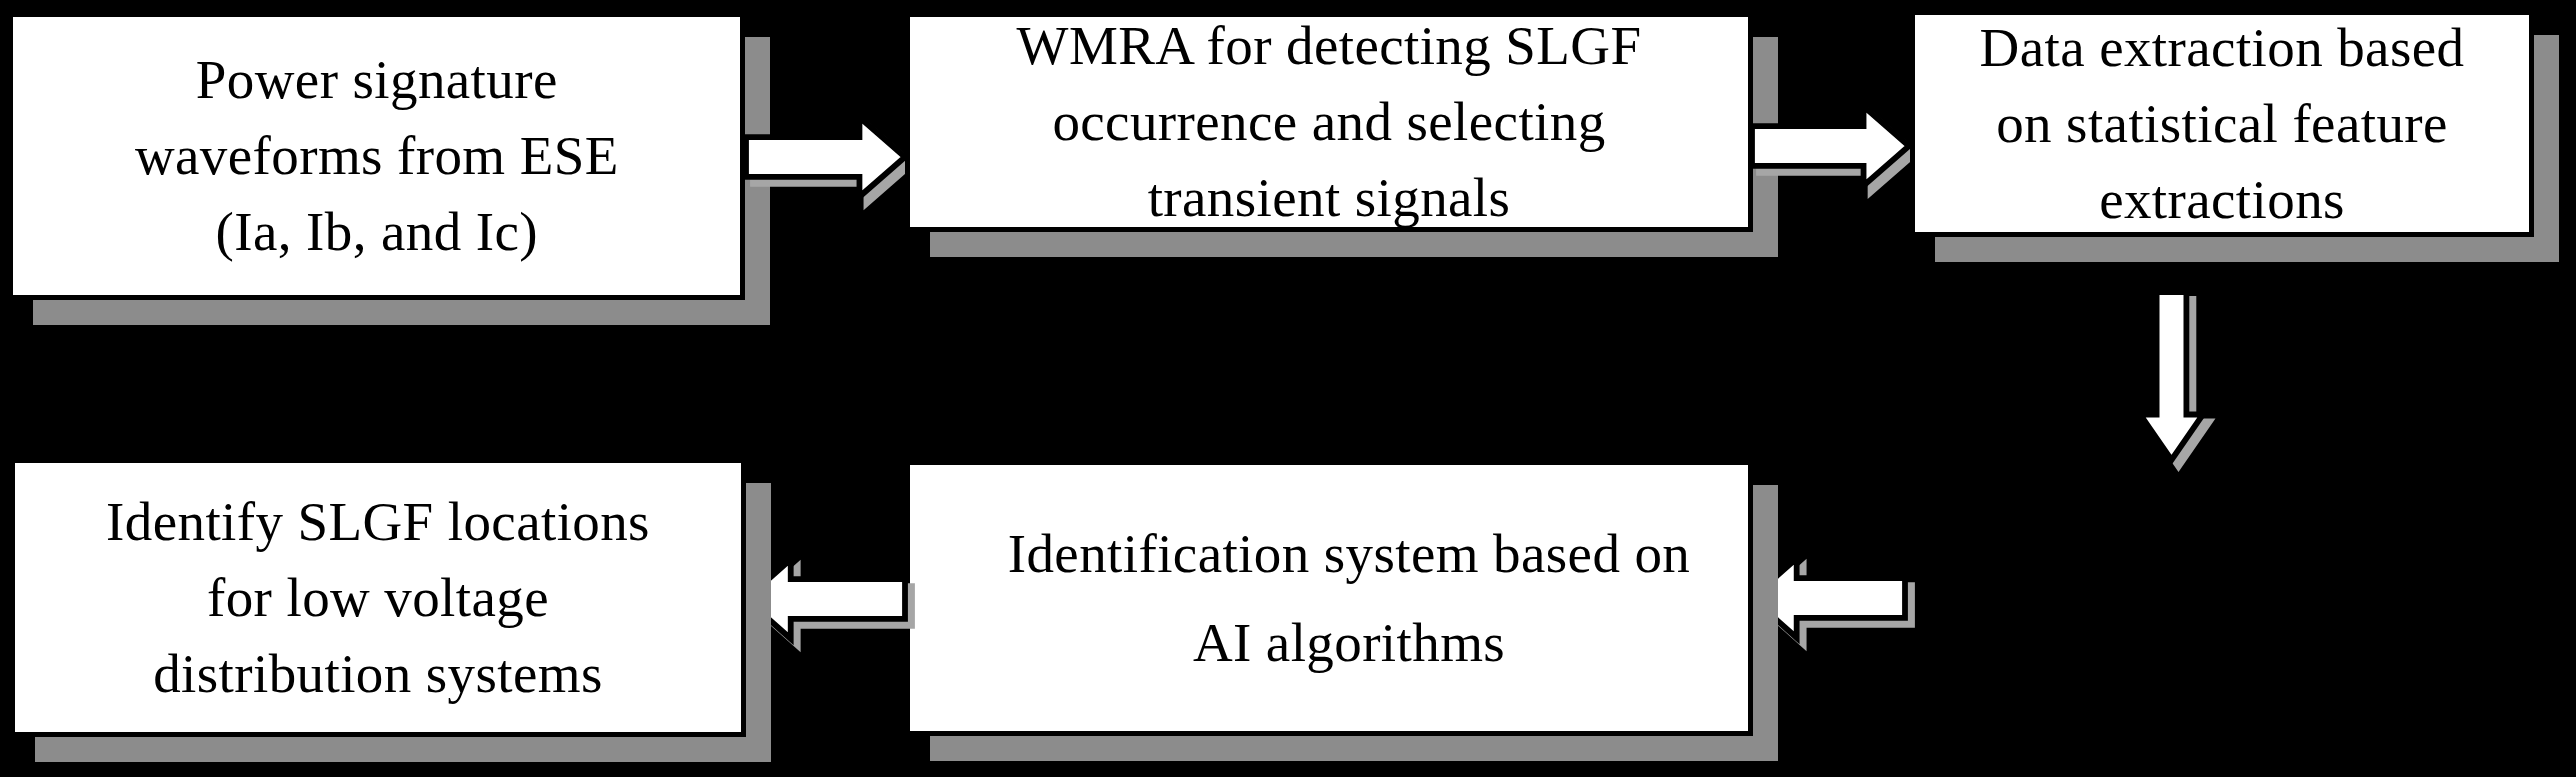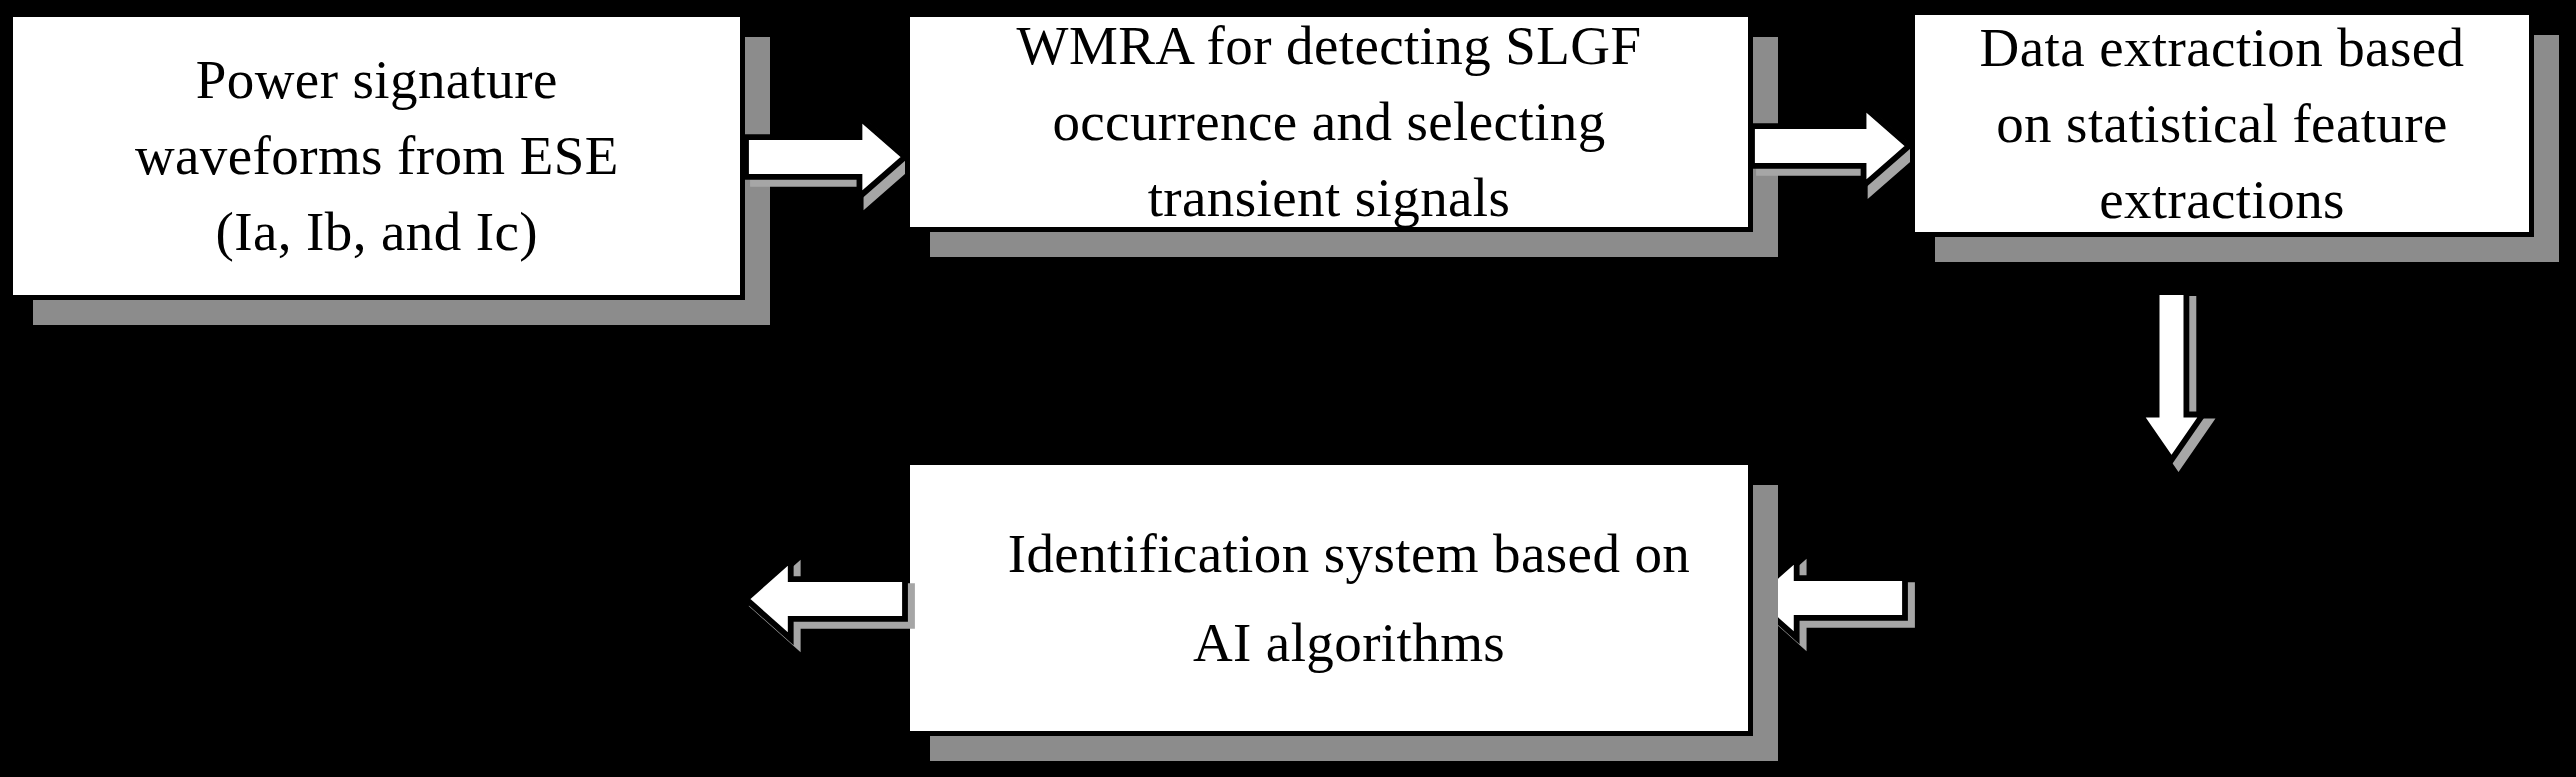--- a/index.html
+++ b/index.html
@@ -104,15 +104,20 @@
 
   <div class="fbox" id="box-identification">
     <div class="box-text two-line">Identification system based on
 AI algorithms</div>
   </div>
 
   <svg class="arrow" id="arrow-5" width="159" height="80" viewBox="0 0 192 96">
     <polygon points="192,24 54,24 54,0 0,48 54,96 54,72 192,72"></polygon>
   </svg>
 
+  <div class="fbox" id="box-locations">
+    <div class="box-text">Identify SLGF locations
+for low voltage
+distribution systems</div>
+  </div>
 
 </div>
 
 
 </body></html>

